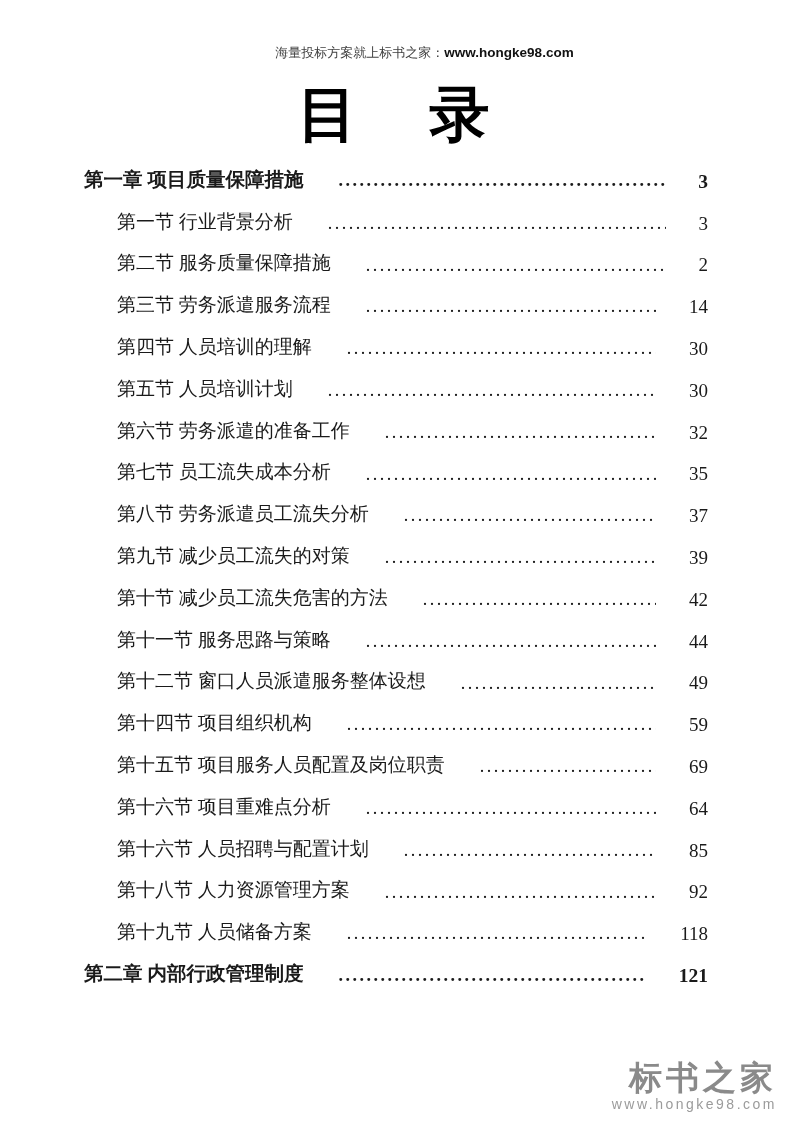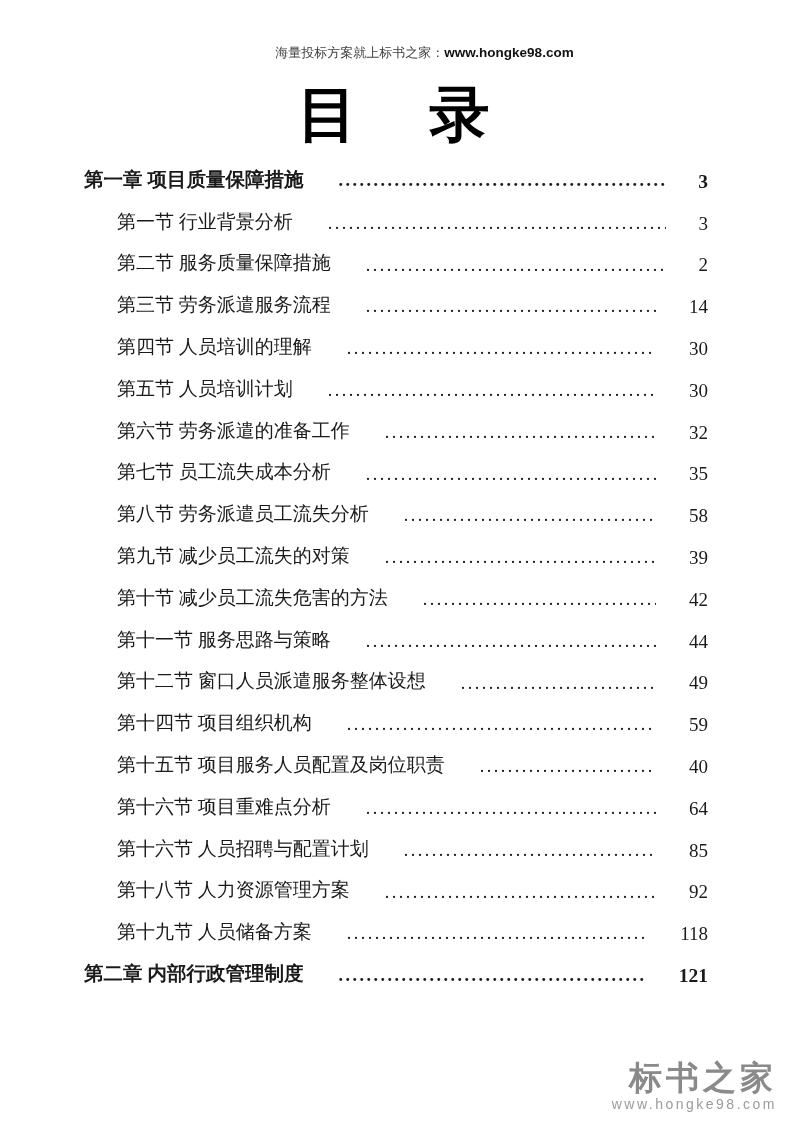--- a/index.html
+++ b/index.html
@@ -162,21 +162,21 @@
       <span class="page-num">32</span>
     </div>
     <div class="toc-row section">
       <span class="label">第七节 员工流失成本分析</span>
       <span class="dots"></span>
       <span class="page-num">35</span>
     </div>
     <div class="toc-row section">
       <span class="label">第八节 劳务派遣员工流失分析</span>
       <span class="dots"></span>
-      <span class="page-num">58</span>
+      <span class="page-num">37</span>
     </div>
     <div class="toc-row section">
       <span class="label">第九节 减少员工流失的对策</span>
       <span class="dots"></span>
       <span class="page-num">39</span>
     </div>
     <div class="toc-row section">
       <span class="label">第十节 减少员工流失危害的方法</span>
       <span class="dots"></span>
       <span class="page-num">42</span>
@@ -192,21 +192,21 @@
       <span class="page-num">49</span>
     </div>
     <div class="toc-row section">
       <span class="label">第十四节 项目组织机构</span>
       <span class="dots"></span>
       <span class="page-num">59</span>
     </div>
     <div class="toc-row section">
       <span class="label">第十五节 项目服务人员配置及岗位职责</span>
       <span class="dots"></span>
-      <span class="page-num">40</span>
+      <span class="page-num">69</span>
     </div>
     <div class="toc-row section">
       <span class="label">第十六节 项目重难点分析</span>
       <span class="dots"></span>
       <span class="page-num">64</span>
     </div>
     <div class="toc-row section">
       <span class="label">第十六节 人员招聘与配置计划</span>
       <span class="dots"></span>
       <span class="page-num">85</span>

